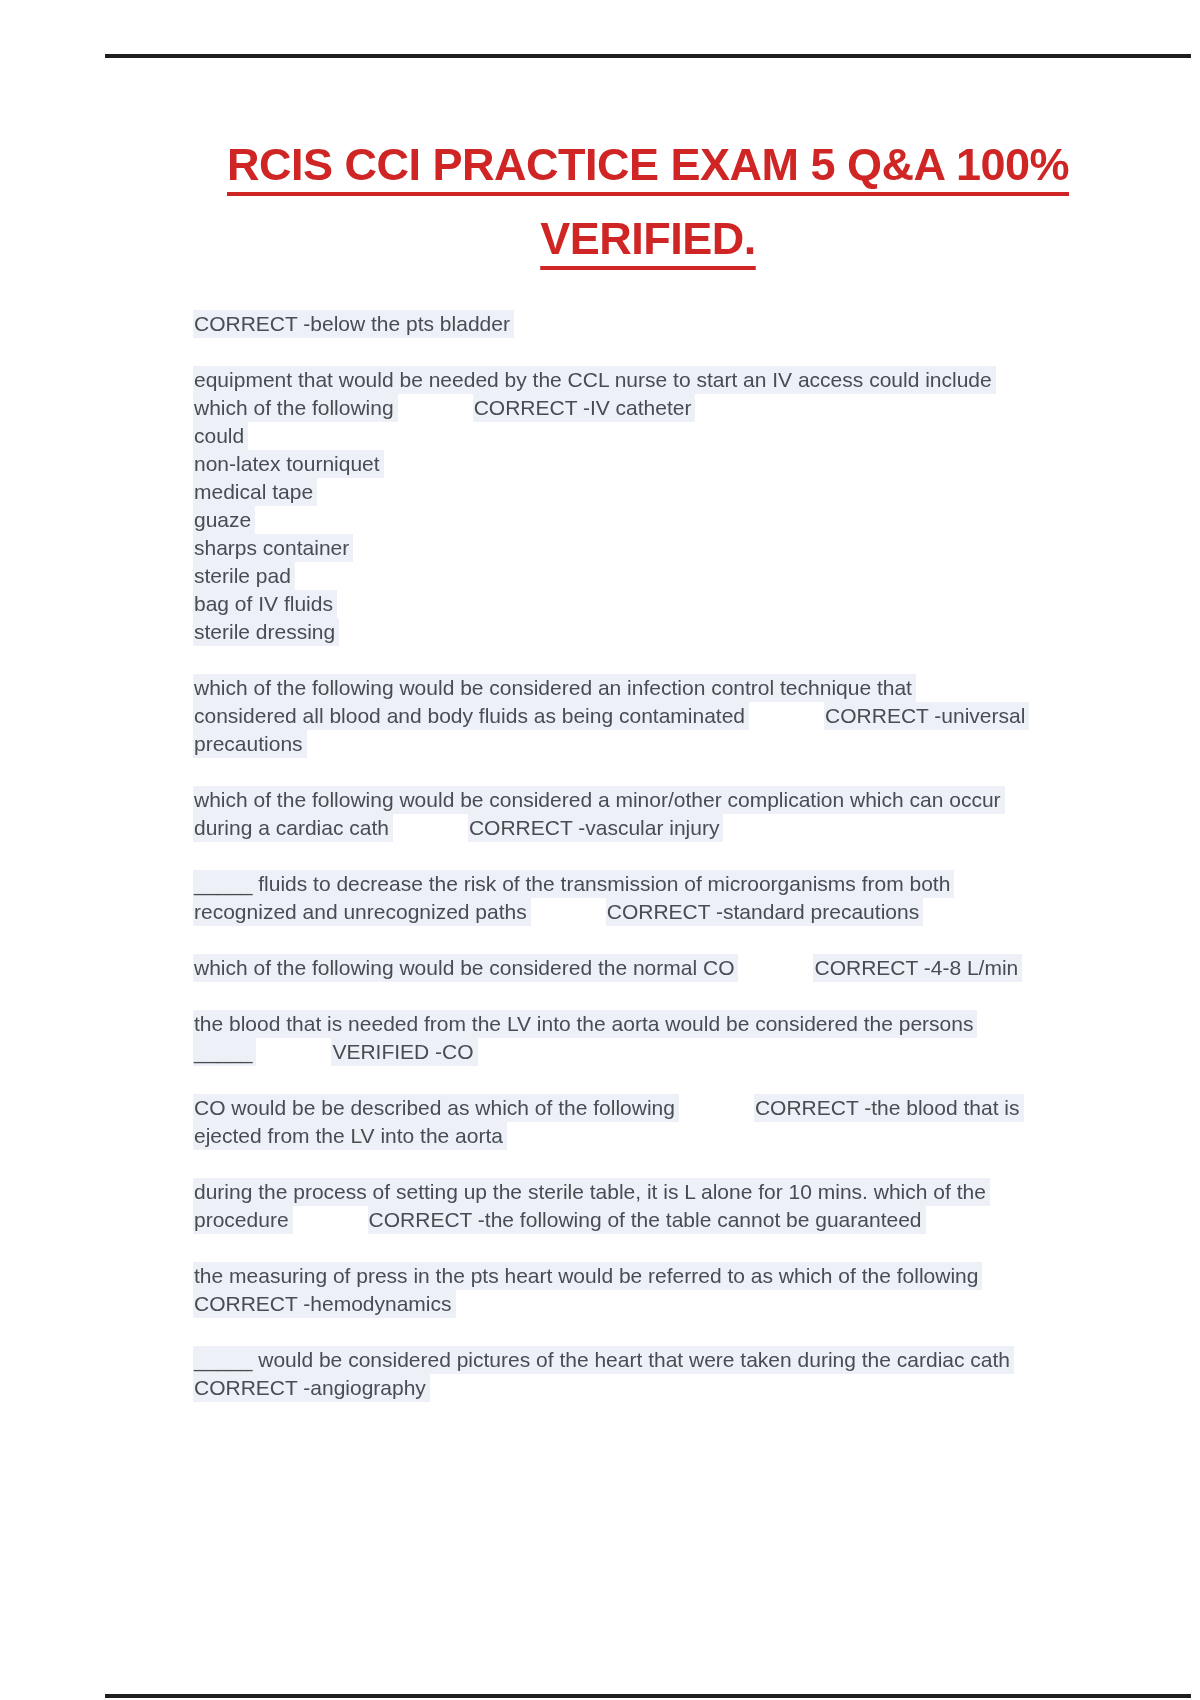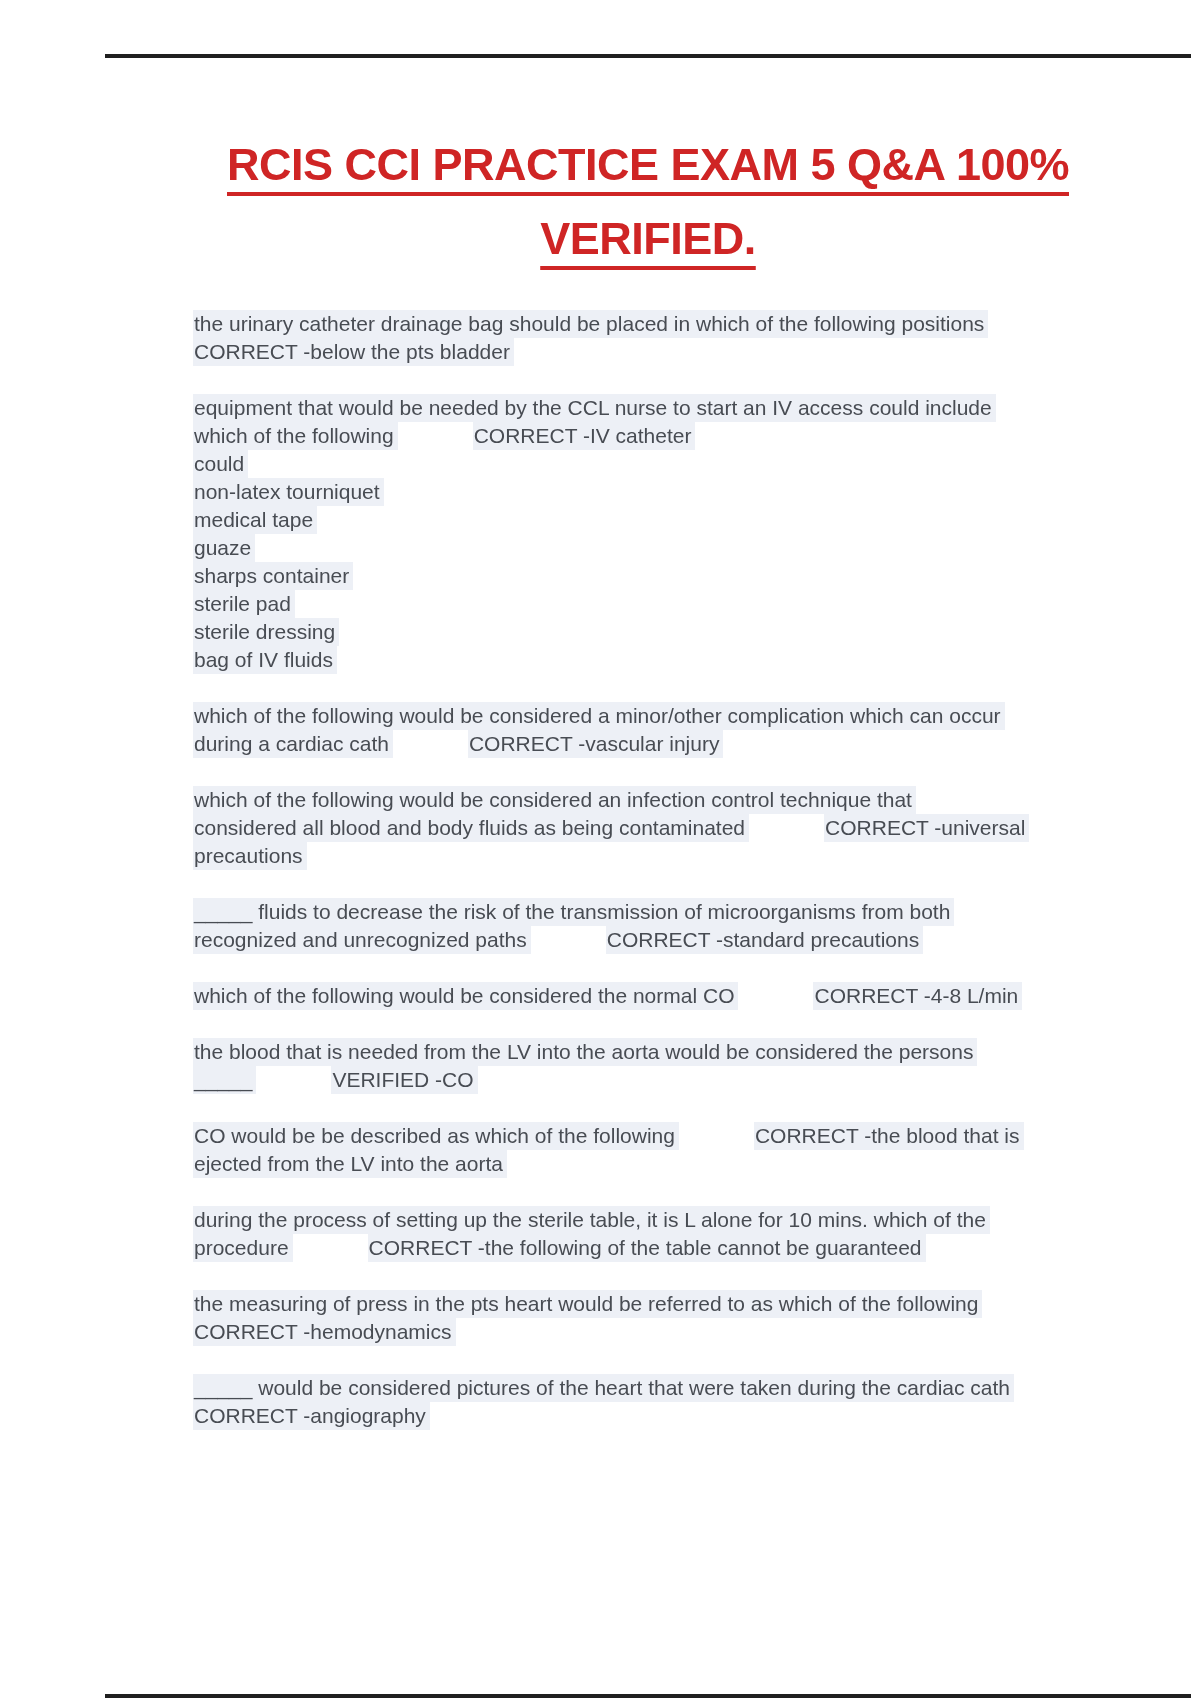--- a/index.html
+++ b/index.html
@@ -50,43 +50,42 @@
 <div class="page">
   <div class="rule rule-top"></div>
 
   <h1 class="title">
     <div class="title-line"><span class="tl">RCIS CCI PRACTICE EXAM 5 Q&amp;A 100%</span></div>
     <div class="title-line"><span class="tl">VERIFIED.</span></div>
   </h1>
 
   <div class="qa-body" id="qa-body">
       <div class="qa-paragraph">
-        <div class="qa-line"><span class="seg-hl">the urinary catheter drainage bag should be placed in which of the following positions</span></div>
         <div class="qa-line"><span class="seg-hl">CORRECT -below the pts bladder</span></div>
       </div>
       <div class="qa-paragraph">
         <div class="qa-line"><span class="seg-hl">equipment that would be needed by the CCL nurse to start an IV access could include</span></div>
         <div class="qa-line"><span class="seg-hl">which of the following</span><span class="seg-gap"></span><span class="seg-hl">CORRECT -IV catheter</span></div>
         <div class="qa-line"><span class="seg-hl">could</span></div>
         <div class="qa-line"><span class="seg-hl">non-latex tourniquet</span></div>
         <div class="qa-line"><span class="seg-hl">medical tape</span></div>
         <div class="qa-line"><span class="seg-hl">guaze</span></div>
         <div class="qa-line"><span class="seg-hl">sharps container</span></div>
         <div class="qa-line"><span class="seg-hl">sterile pad</span></div>
+        <div class="qa-line"><span class="seg-hl">bag of IV fluids</span></div>
         <div class="qa-line"><span class="seg-hl">sterile dressing</span></div>
-        <div class="qa-line"><span class="seg-hl">bag of IV fluids</span></div>
-      </div>
-      <div class="qa-paragraph">
-        <div class="qa-line"><span class="seg-hl">which of the following would be considered a minor/other complication which can occur</span></div>
-        <div class="qa-line"><span class="seg-hl">during a cardiac cath</span><span class="seg-gap"></span><span class="seg-hl">CORRECT -vascular injury</span></div>
       </div>
       <div class="qa-paragraph">
         <div class="qa-line"><span class="seg-hl">which of the following would be considered an infection control technique that</span></div>
         <div class="qa-line"><span class="seg-hl">considered all blood and body fluids as being contaminated</span><span class="seg-gap"></span><span class="seg-hl">CORRECT -universal</span></div>
         <div class="qa-line"><span class="seg-hl">precautions</span></div>
+      </div>
+      <div class="qa-paragraph">
+        <div class="qa-line"><span class="seg-hl">which of the following would be considered a minor/other complication which can occur</span></div>
+        <div class="qa-line"><span class="seg-hl">during a cardiac cath</span><span class="seg-gap"></span><span class="seg-hl">CORRECT -vascular injury</span></div>
       </div>
       <div class="qa-paragraph">
         <div class="qa-line"><span class="seg-hl">_____ fluids to decrease the risk of the transmission of microorganisms from both</span></div>
         <div class="qa-line"><span class="seg-hl">recognized and unrecognized paths</span><span class="seg-gap"></span><span class="seg-hl">CORRECT -standard precautions</span></div>
       </div>
       <div class="qa-paragraph">
         <div class="qa-line"><span class="seg-hl">which of the following would be considered the normal CO</span><span class="seg-gap"></span><span class="seg-hl">CORRECT -4-8 L/min</span></div>
       </div>
       <div class="qa-paragraph">
         <div class="qa-line"><span class="seg-hl">the blood that is needed from the LV into the aorta would be considered the persons</span></div>

